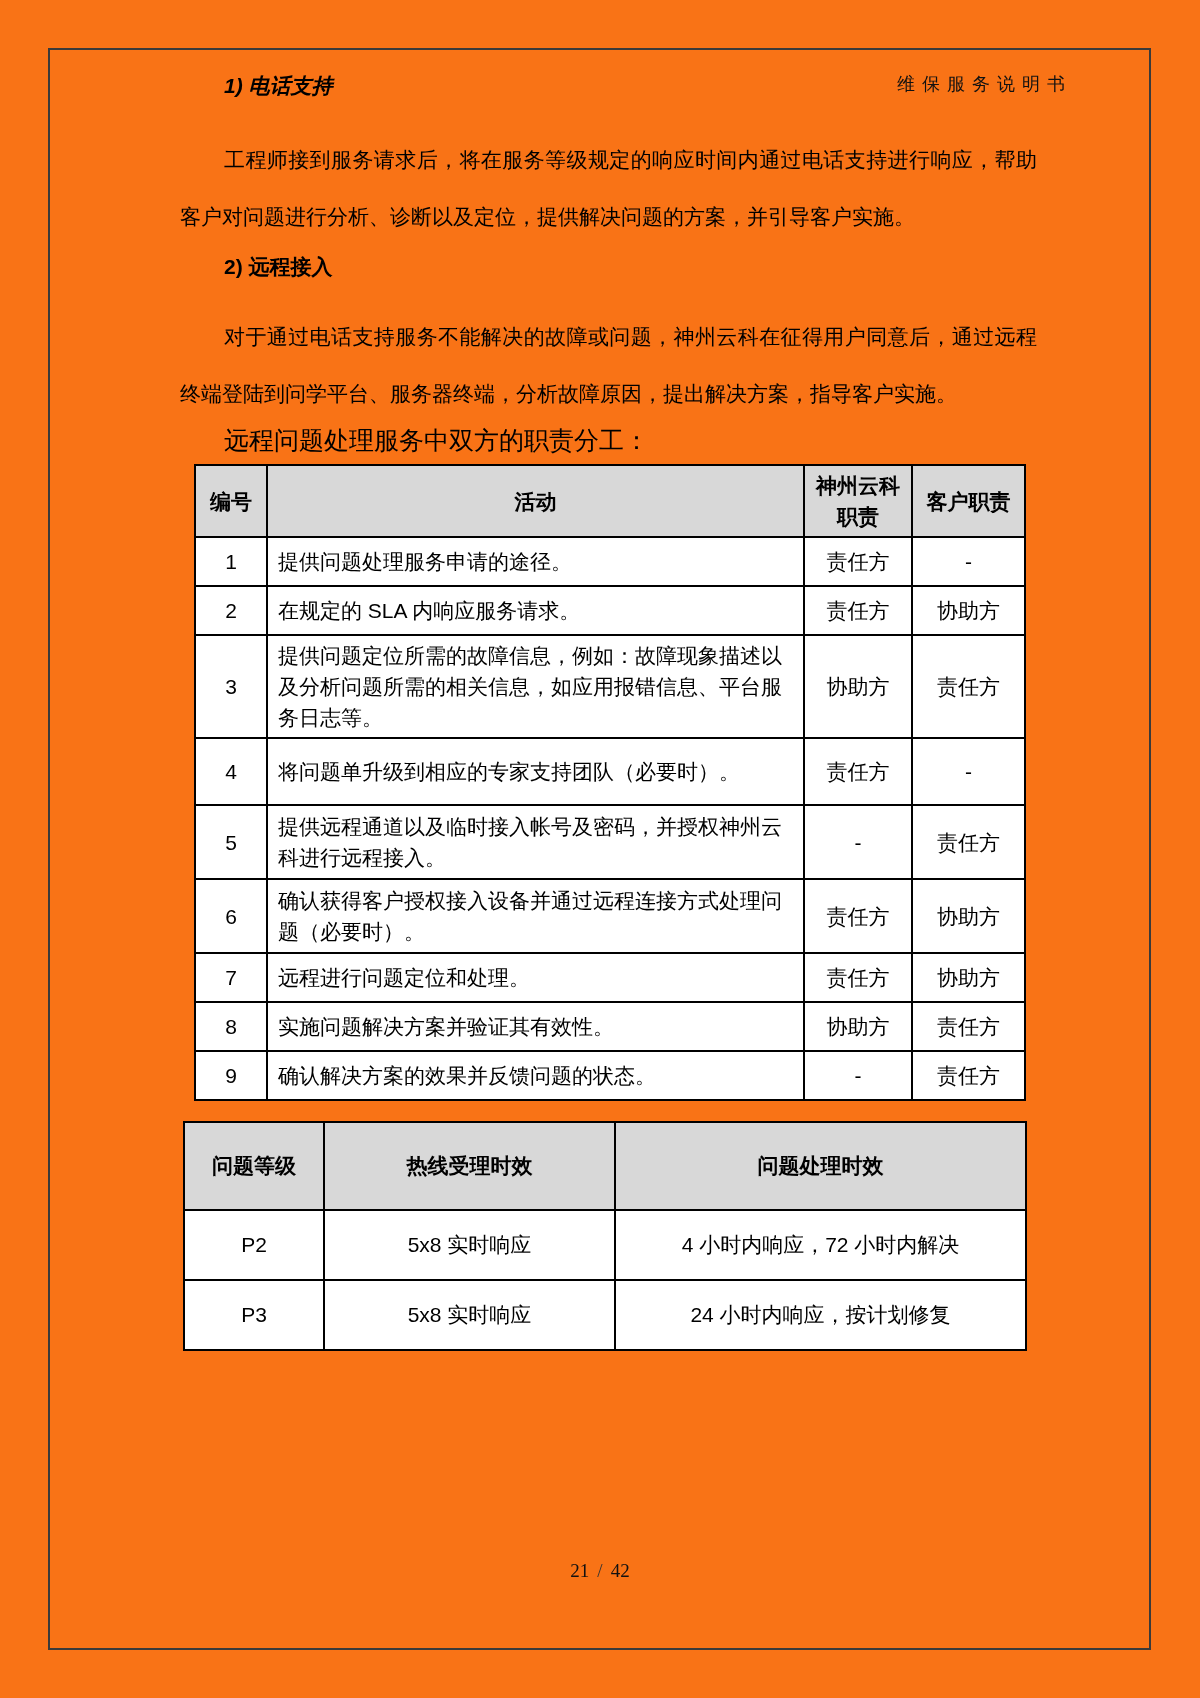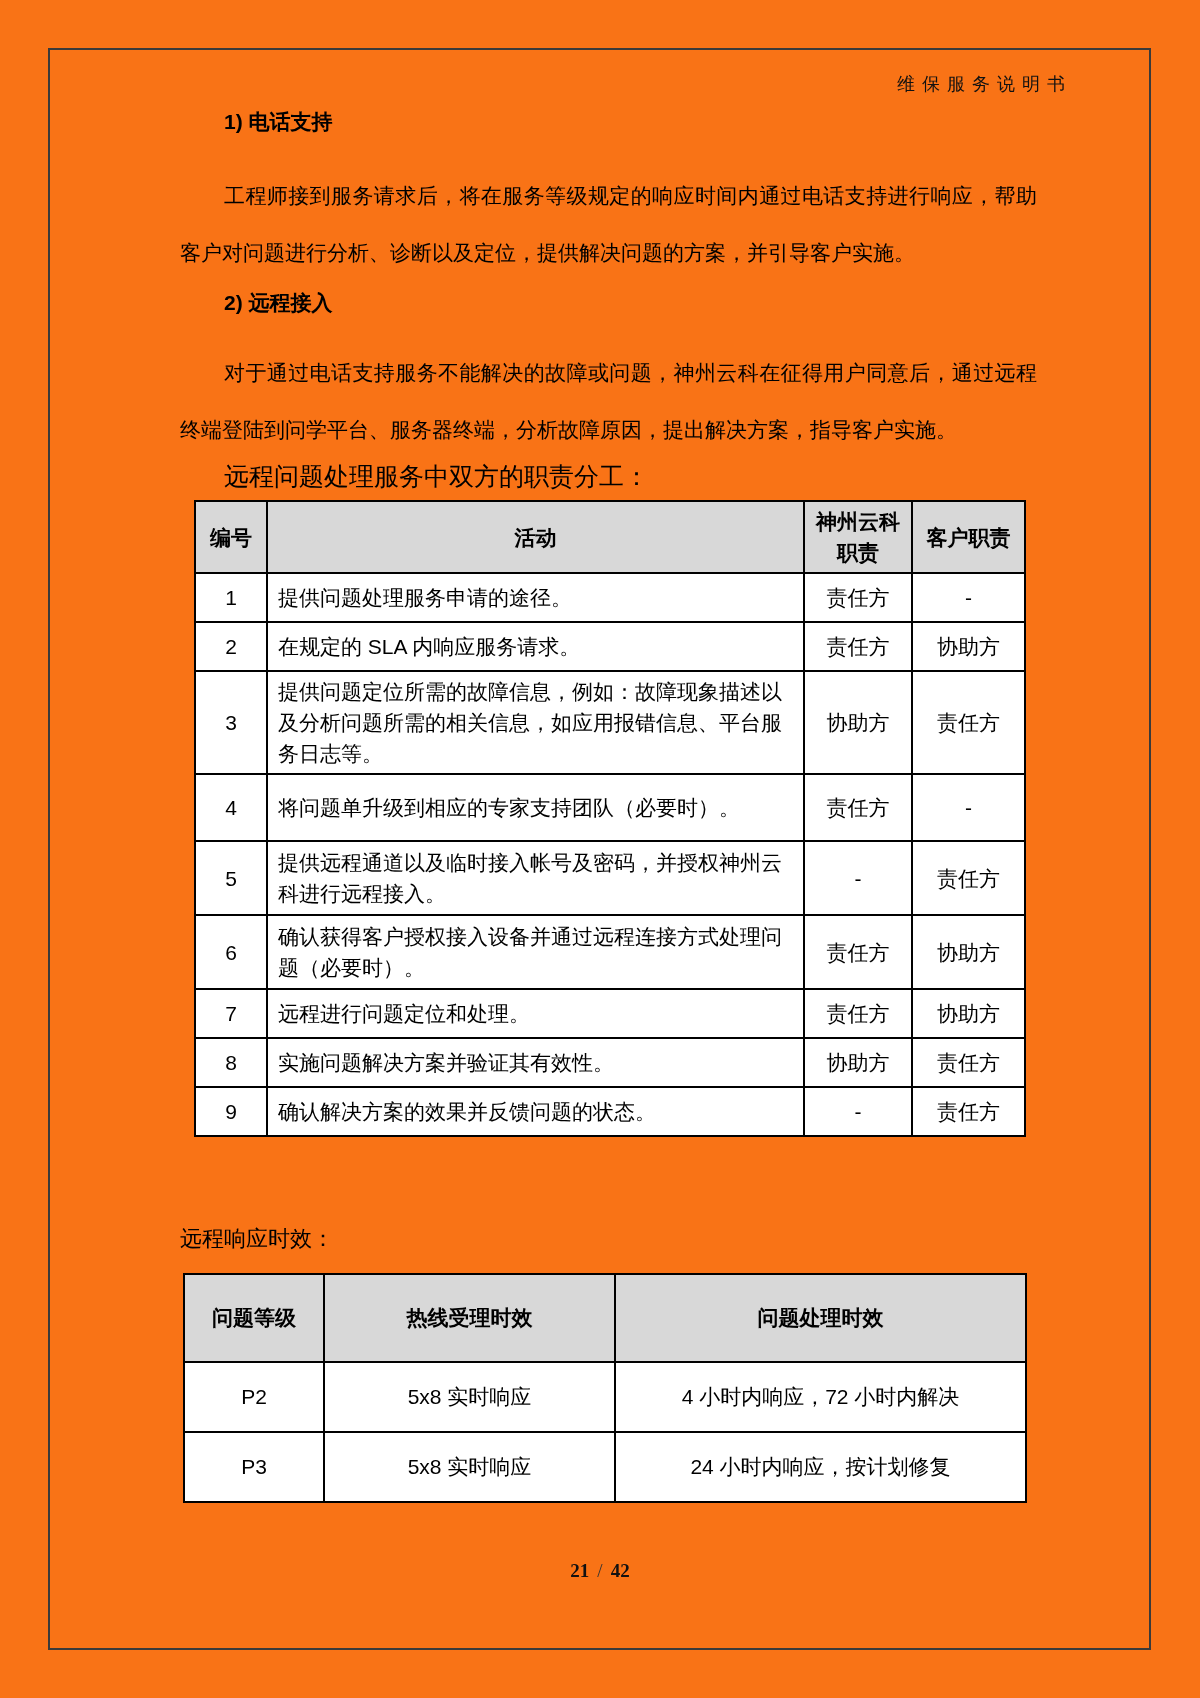--- a/index.html
+++ b/index.html
@@ -29,21 +29,21 @@
     position:absolute;
     left:180px;top:0;
     width:857px;
   }
   .sec-heading{
     margin:0 0 0 44px;
     font-size:21px;
     font-weight:bold;
     line-height:27px;
   }
-  .h1{padding-top:108px;}
+  .h1{padding-top:72px;font-style:italic;}
   .h2{margin-top:8px;}
   .para{
     margin:0;
     font-size:21px;
     line-height:57px;
     text-align:justify;
     text-indent:44px;
   }
   .p1{margin-top:32px;}
   .p2{margin-top:28px;}
@@ -102,21 +102,21 @@
   .sla-table td{height:44px;}
   .footer{
     position:absolute;
     left:0;top:1560px;
     width:1200px;
     text-align:center;
     font-family:"Liberation Serif","DejaVu Serif",serif;
     font-size:19px;
     color:#111111;
   }
-  .footer .pg{font-weight:bold;}
+  .footer .pg{font-weight:normal;}
   .footer .sep{font-weight:normal;padding:0 8px;color:#333;}
 </style>
 </head>
 <body>
 
 <div class="page">
   <div class="page-border"></div>
 
   <div class="header-right">维保服务说明书</div>
 
@@ -196,21 +196,20 @@
         </tr>
         <tr class="r-single">
           <td>9</td>
           <td class="cell-activity">确认解决方案的效果并反馈问题的状态。</td>
           <td>-</td>
           <td>责任方</td>
         </tr>
       </tbody>
     </table>
 
-    <div class="sla-label">远程响应时效：</div>
 
     <table class="sla-table">
       <colgroup>
         <col style="width:140px">
         <col style="width:291px">
         <col style="width:411px">
       </colgroup>
       <thead>
         <tr>
           <th>问题等级</th>

